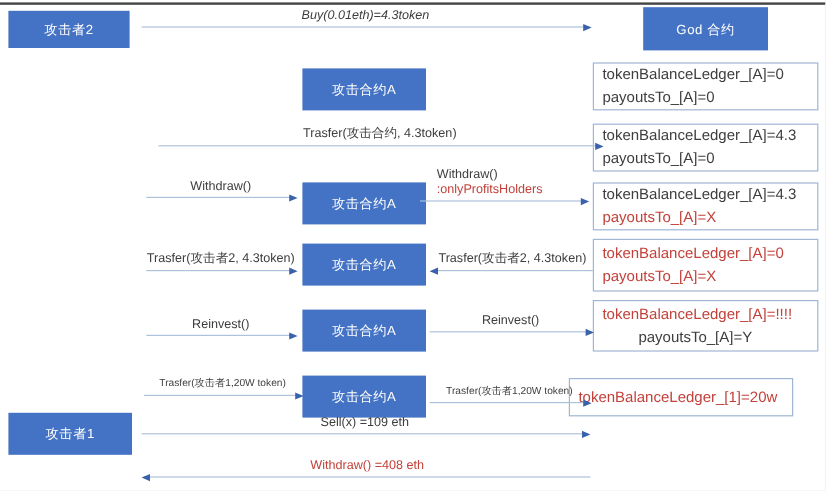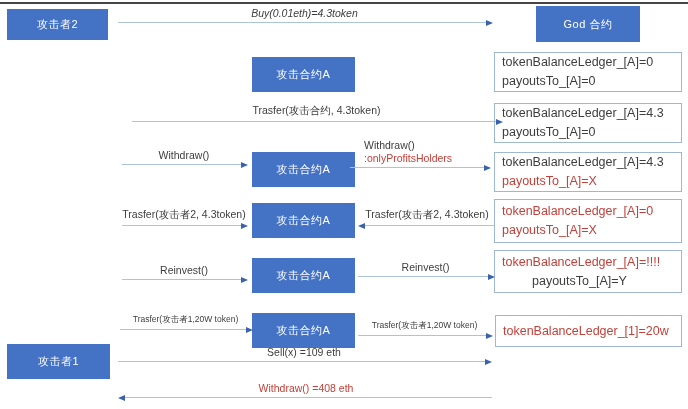--- a/index.html
+++ b/index.html
@@ -70,21 +70,21 @@
       <div class="ledger-line" style="color: rgb(194, 65, 58);">payoutsTo_[A]=X</div>
     </div>
     <div class="ledger" style="left: 494px; top: 199px; width: 188px; height: 44px;">
       <div class="ledger-line" style="color: rgb(194, 65, 58);">tokenBalanceLedger_[A]=0</div>
       <div class="ledger-line" style="color: rgb(194, 65, 58);">payoutsTo_[A]=X</div>
     </div>
     <div class="ledger" style="left: 494px; top: 250px; width: 188px; height: 43px;">
       <div class="ledger-line" style="color: rgb(194, 65, 58);">tokenBalanceLedger_[A]=!!!!</div>
       <div class="ledger-line" style="color: rgb(61, 61, 61); padding-left: 30px;">payoutsTo_[A]=Y</div>
     </div>
-    <div class="ledger" style="left: 495px; top: 315px; width: 187px; height: 32px;">
+    <div class="ledger" style="left: 474px; top: 315px; width: 187px; height: 32px;">
       <div class="ledger-line" style="color: rgb(194, 65, 58);">tokenBalanceLedger_[1]=20w</div>
     </div>
     <div class="arrow" style="left: 118px; top: -3px; width: 373px; height: 26px;">
       <div class="arrow-line"></div>
       <div class="head-right"></div>
       <div class="arrow-label" style="color: rgb(61, 61, 61); bottom: 4px; left: 50%; transform: translateX(-50%); font-style: italic;">Buy(0.01eth)=4.3token</div>
     </div>
     <div class="arrow" style="left: 132px; top: 96px; width: 369px; height: 26px;">
       <div class="arrow-line"></div>
       <div class="head-right"></div>

